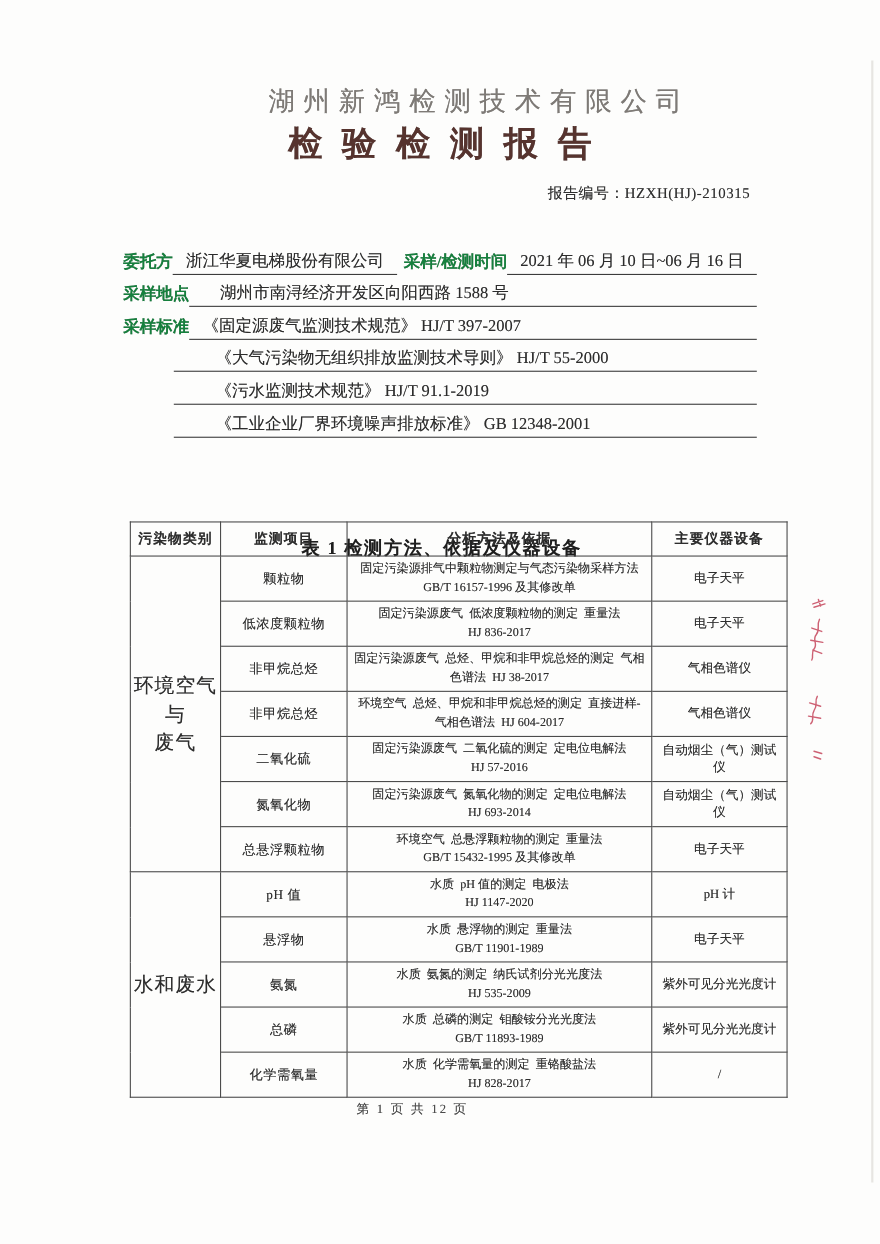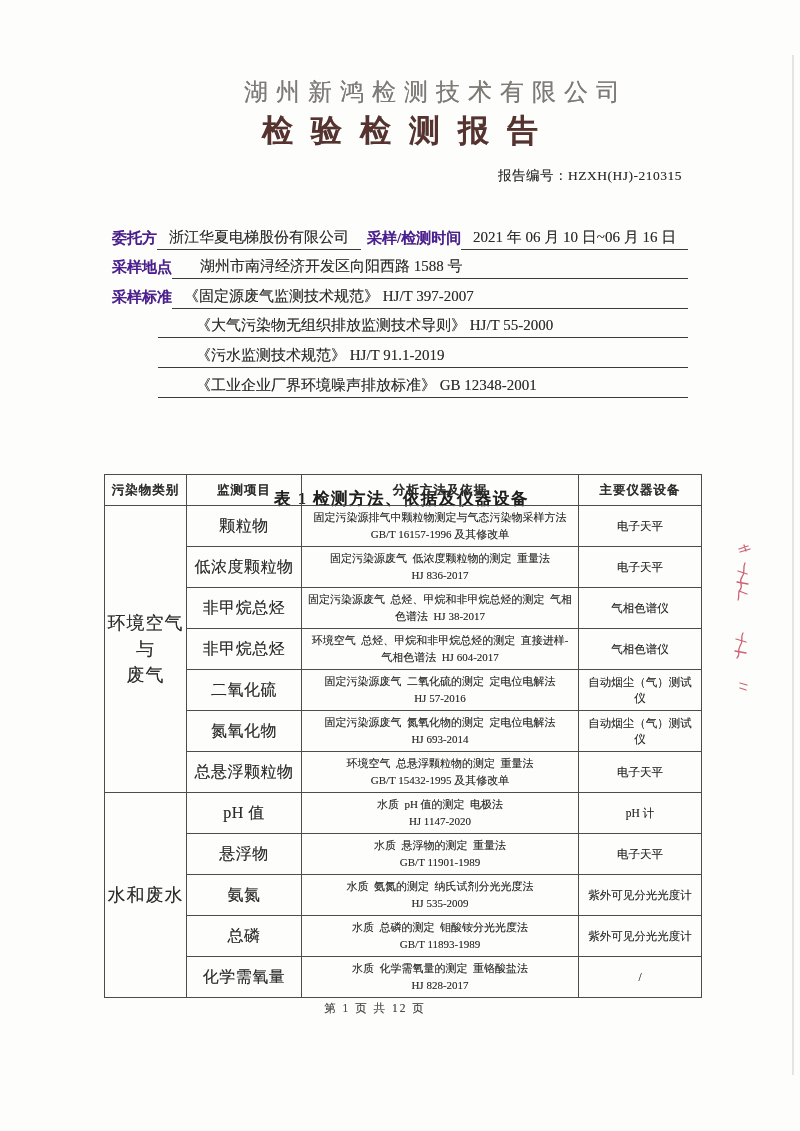--- a/index.html
+++ b/index.html
@@ -22,47 +22,47 @@
     font-size:31px; font-weight:700; letter-spacing:18px; color:#56332e;
     text-indent:18px;
   }
   .report-no {
     position:absolute; top:167px; right:118px;
     font-size:13.5px; color:#2e2e2e; letter-spacing:.5px;
   }
   
   .info { position:absolute; top:220px; left:112px; width:576px; }
   .info-row { display:flex; align-items:flex-end; height:29.6px; font-size:15px; }
-  .lbl { font-weight:700; color:#4c1d95; white-space:nowrap; padding-bottom:2px; }
+  .lbl { font-weight:700; color:#15803d; white-space:nowrap; padding-bottom:2px; }
   .val { border-bottom:1.4px solid #3c3c3c; padding:0 4px 2px; white-space:nowrap; color:#2c2c2c; }
   .val.center { text-align:center; }
   .grow { flex:1 1 auto; }
   .client-val { width:196px; }
   .time-lbl { margin-left:6px; }
   .spacer { width:46px; flex:0 0 46px; }
   .std-val { padding-left:38px; }
   .loc-val { padding-left:28px; }
   .std0-val { padding-left:12px; }
   
   .table-title {
     position:absolute; top:447px; left:103px; width:597px; text-align:center;
     font-size:16.5px; font-weight:700; letter-spacing:1.5px; color:#1e1e1e;margin-top:41px;
   }
   table.methods {
-    position:absolute; top:474px; left:104px; width:597px;
+    position:absolute; top:474px; left:118px; width:597px;
     border-collapse:collapse; table-layout:fixed;
   }
   .methods th, .methods td {
     border:1px solid #4c4c4c; text-align:center; vertical-align:middle;
     overflow:hidden; padding:1px 2px; color:#2d2d2d;
   }
   .methods thead th { height:28px; font-size:12.5px; font-weight:600; letter-spacing:1px; }
   .methods td { height:38px; }
   td.cat { font-size:18px; white-space:pre-line; line-height:26px; letter-spacing:1px; }
-  td.item { font-size:16px; letter-spacing:.5px; }
+  td.item { font-size:12px; letter-spacing:.5px; }
   td.method { font-size:11px;text-align:center; }
   td.method div { white-space:pre; line-height:17.5px; }
   td.instr { font-size:11.5px; line-height:16px; padding:1px 8px; }
   
   .page-footer {
     position:absolute; top:1001px; left:0; width:750px; text-align:center;
     font-size:11.5px; color:#4a4a4a; letter-spacing:2px;
   }
   
   .edge-line { position:absolute; left:792px; top:55px; width:1.5px; height:1020px; background:#e7e5e2; }

